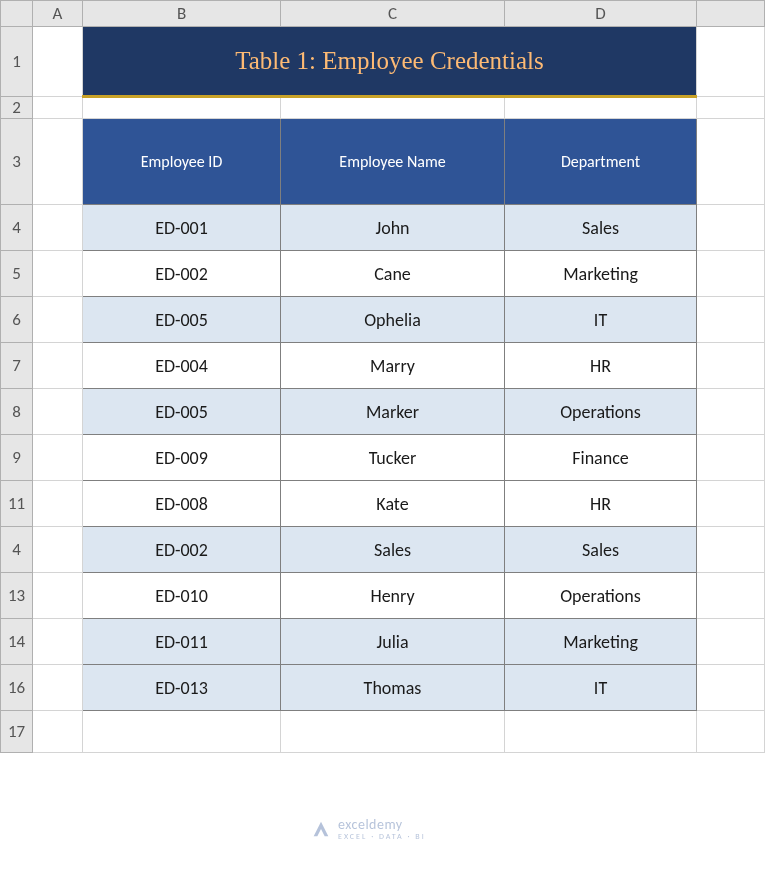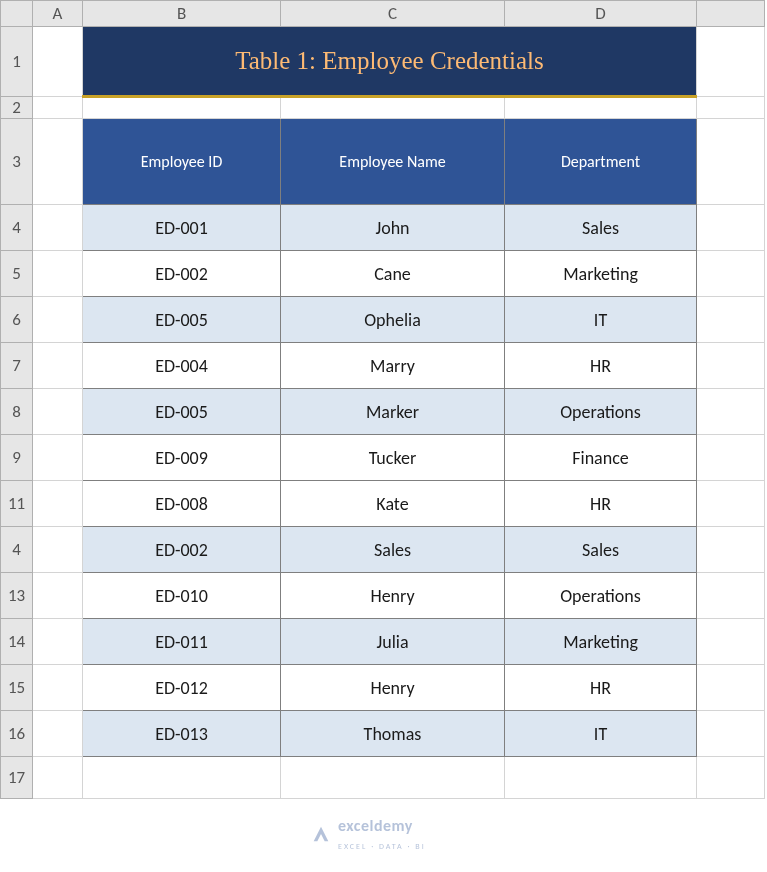--- a/index.html
+++ b/index.html
@@ -92,30 +92,29 @@
     gap: 6px;
     opacity: 0.35;
     color: #2f5496;
     font-size: 13px;
   }
   .watermark .wm-icon {
     width: 22px; height: 22px;
     display: flex; align-items: center; justify-content: center;
   }
   .watermark .wm-text .big {
-    font-size: 16px;
-    font-weight: bold;
+    font-size: 14px;
+    font-weight: normal;
     letter-spacing: 0.5px;
     line-height: 1;
   }
   .watermark .wm-text .small {
     font-size: 8px;
     letter-spacing: 2px;
     line-height: 1;
-    margin-top: 8px;
   }
 </style>
 </head>
 <body>
 
 <table class="grid">
   <tbody>
       <tr>
     <th class="corner"></th>
     <th class="colhead col-A">A</th>
@@ -219,28 +218,20 @@
     <td class="data-cell">Henry</td>
     <td class="data-cell">Operations</td>
     <td></td>
   </tr>
   <tr class="row-14">
     <th class="rowhead">14</th>
     <td></td>
     <td class="data-cell band">ED-011</td>
     <td class="data-cell band">Julia</td>
     <td class="data-cell band">Marketing</td>
-    <td></td>
-  </tr>
-  <tr class="row-15">
-    <th class="rowhead">15</th>
-    <td></td>
-    <td class="data-cell">ED-012</td>
-    <td class="data-cell">Henry</td>
-    <td class="data-cell">HR</td>
     <td></td>
   </tr>
   <tr class="row-16">
     <th class="rowhead">16</th>
     <td></td>
     <td class="data-cell band">ED-013</td>
     <td class="data-cell band">Thomas</td>
     <td class="data-cell band">IT</td>
     <td></td>
   </tr>

